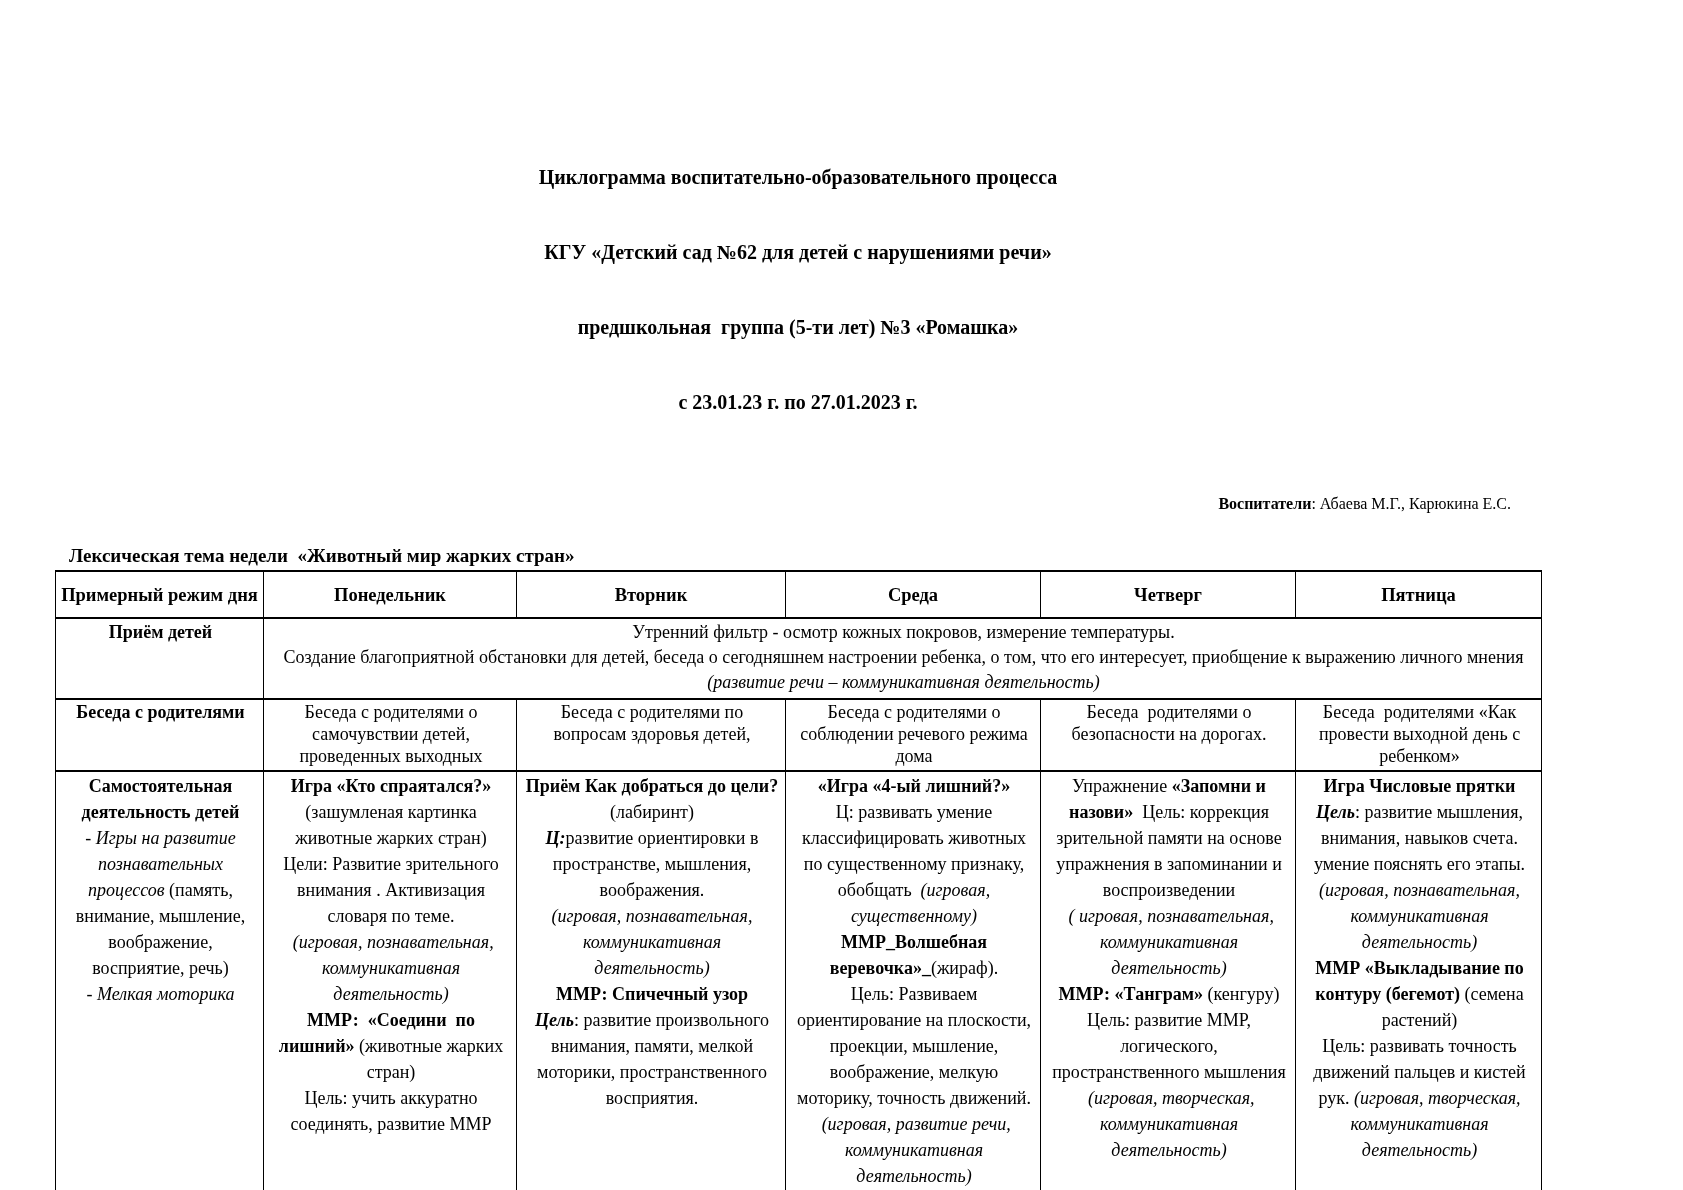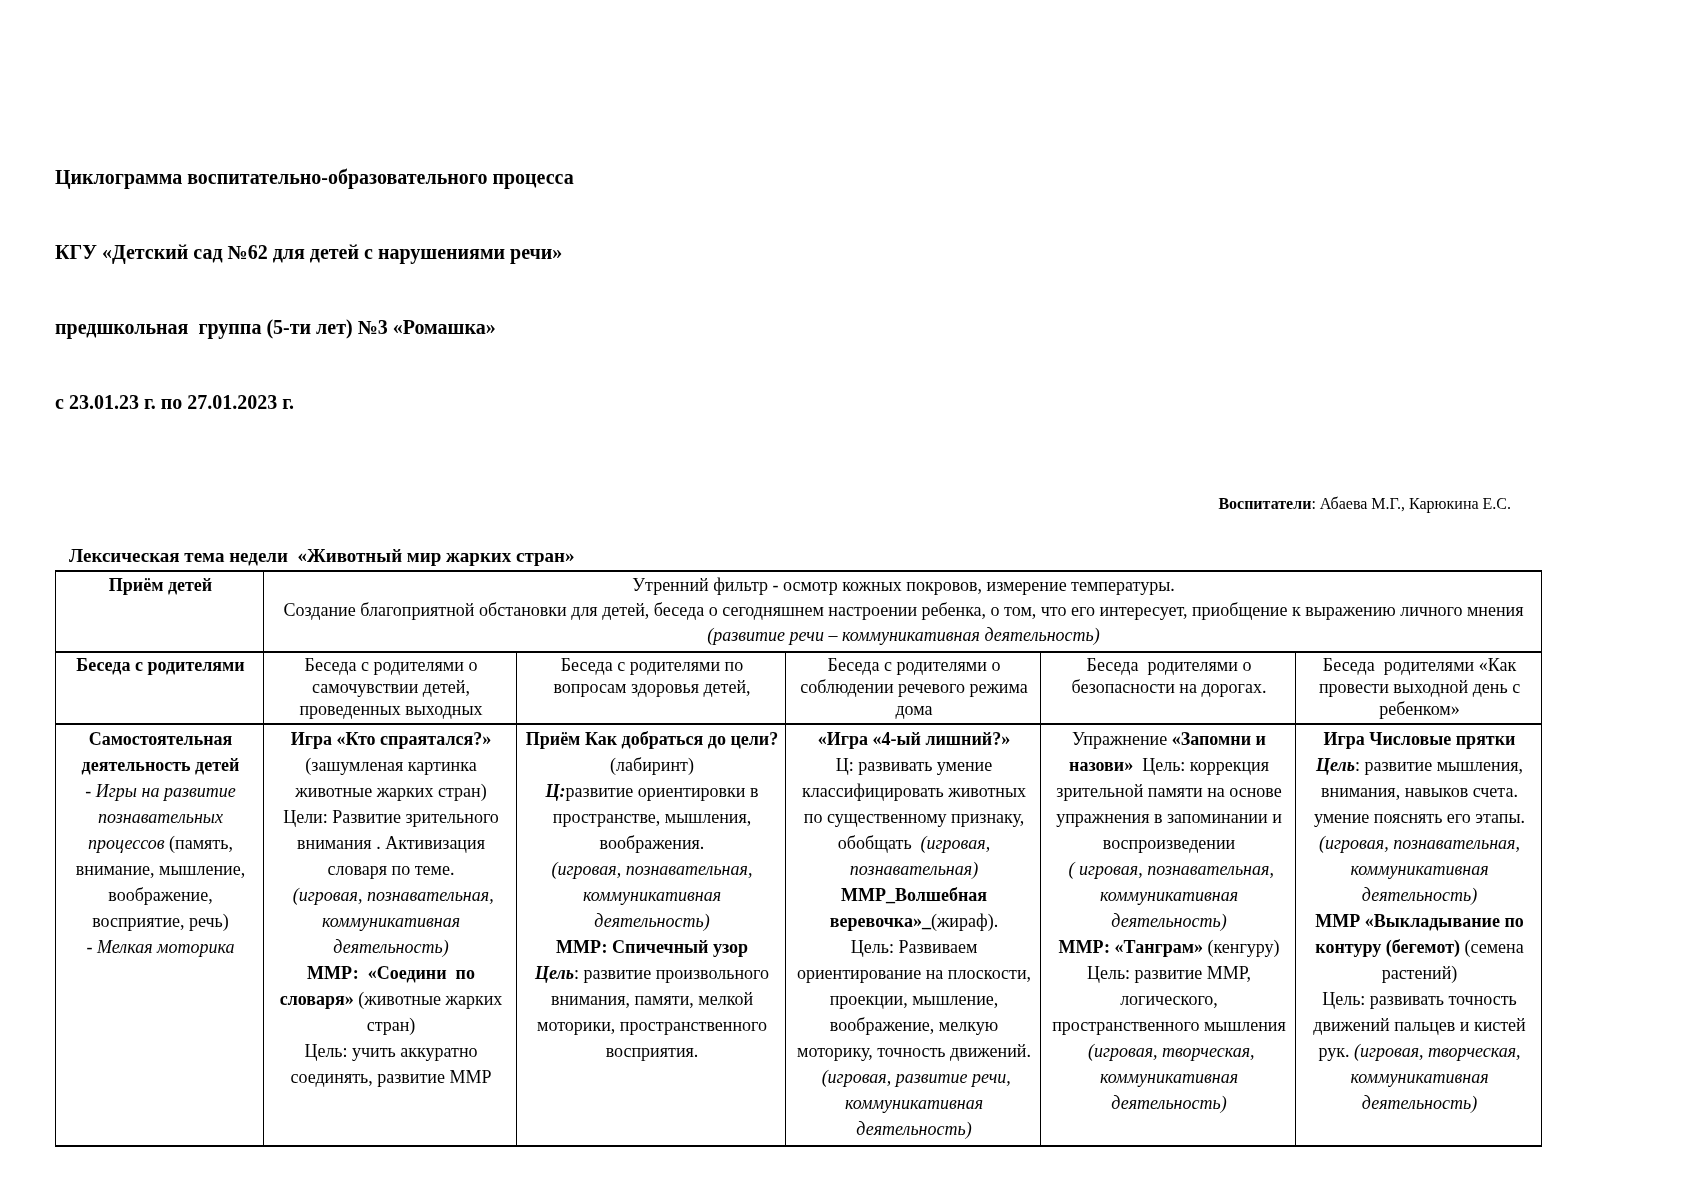--- a/index.html
+++ b/index.html
@@ -10,20 +10,21 @@
     font-family: "Liberation Serif", "DejaVu Serif", serif;
     color: #000;
     overflow: hidden;
   }
   .content {
     width: 1486px;
     margin-left: 55px;
     padding-top: 115px;
   }
   .title-block {
+    text-align: center;
     font-weight: bold;
     font-size: 20px;
     line-height: 25px;
     white-space: pre-wrap;
   }
   .title-line { min-height: 25px; }
   .teachers-line {
     text-align: right;
     font-size: 16px;
     line-height: 25px;
@@ -93,20 +94,28 @@
   <table class="schedule">
     <colgroup>
       <col style="width:208px">
         <col style="width:253px">
         <col style="width:269px">
         <col style="width:255px">
         <col style="width:255px">
         <col style="width:246px">
     </colgroup>
     <tbody>
+        <tr>
+      <th>Примерный режим дня</th>
+      <th>Понедельник</th>
+      <th>Вторник</th>
+      <th>Среда</th>
+      <th>Четверг</th>
+      <th>Пятница</th>
+    </tr>
     <tr class="row-priem">
       <td class="rowlabel">
             <div class="blk"><span class="b">Приём детей</span></div>
           </td>
       <td colspan="5">
             <div class="blk"><span>Утренний фильтр - осмотр кожных покровов, измерение температуры.</span></div>
             <div class="blk"><span>Создание благоприятной обстановки для детей, беседа о сегодняшнем настроении ребенка, о том, что его интересует, приобщение к выражению личного мнения </span><span class="i">(развитие речи – коммуникативная деятельность)</span></div>
           </td>
     </tr>
     <tr class="row-beseda">
@@ -133,33 +142,33 @@
       <td class="rowlabel">
             <div class="blk"><span class="b">Самостоятельная деятельность детей</span></div>
             <div class="blk"><span class="i">- Игры на развитие познавательных процессов</span><span> (память, внимание, мышление, воображение, восприятие, речь)</span></div>
             <div class="blk"><span class="i">- Мелкая моторика</span></div>
           </td>
       <td>
             <div class="blk blk-c"><span class="b">Игра «Кто спраятался?»</span></div>
             <div class="blk blk-c"><span>(зашумленая картинка животные жарких стран)</span></div>
             <div class="blk"><span>Цели: Развитие зрительного внимания . Активизация словаря по теме.</span></div>
             <div class="blk"><span class="i"> (игровая, познавательная, коммуникативная деятельность)</span></div>
-            <div class="blk"><span class="b">ММР:  «Соедини  по словаря»</span><span> (животные жарких стран)</span></div>
+            <div class="blk"><span class="b">ММР:  «Соедини  по лишний»</span><span> (животные жарких стран)</span></div>
             <div class="blk"><span>Цель: учить аккуратно соединять, развитие ММР</span></div>
           </td>
       <td>
             <div class="blk blk-c"><span class="b">Приём Как добраться до цели?</span><span> (лабиринт)</span></div>
             <div class="blk"><span class="b i">Ц:</span><span>развитие ориентировки в пространстве, мышления, воображения.</span></div>
             <div class="blk"><span class="i">(игровая, познавательная, коммуникативная деятельность)</span></div>
             <div class="blk"><span class="b">ММР: Спичечный узор</span></div>
             <div class="blk"><span class="b i">Цель</span><span>: развитие произвольного внимания, памяти, мелкой моторики, пространственного восприятия.</span></div>
           </td>
       <td>
             <div class="blk"><span class="b">«Игра «4-ый лишний?»</span></div>
-            <div class="blk"><span>Ц: развивать умение классифицировать животных по существенному признаку, обобщать  </span><span class="i">(игровая, познавательная)</span></div>
+            <div class="blk"><span>Ц: развивать умение классифицировать животных по существенному признаку, обобщать  </span><span class="i">(игровая, существенному)</span></div>
             <div class="blk"><span class="b">ММР_Волшебная веревочка»_</span><span>(жираф).</span></div>
             <div class="blk"><span>Цель: Развиваем ориентирование на плоскости, проекции, мышление, воображение, мелкую моторику, точность движений.</span></div>
             <div class="blk"><span class="i"> (игровая, развитие речи, коммуникативная деятельность)</span></div>
           </td>
       <td>
             <div class="blk"><span>Упражнение </span><span class="b">«Запомни и назови»</span><span>  Цель: коррекция зрительной памяти на основе упражнения в запоминании и воспроизведении</span></div>
             <div class="blk"><span class="i"> ( игровая, познавательная, коммуникативная деятельность)</span></div>
             <div class="blk"><span class="b">ММР: «Танграм»</span><span> (кенгуру)</span></div>
             <div class="blk"><span>Цель: развитие ММР, логического, пространственного мышления</span></div>
             <div class="blk"><span class="i"> (игровая, творческая, коммуникативная деятельность)</span></div>

